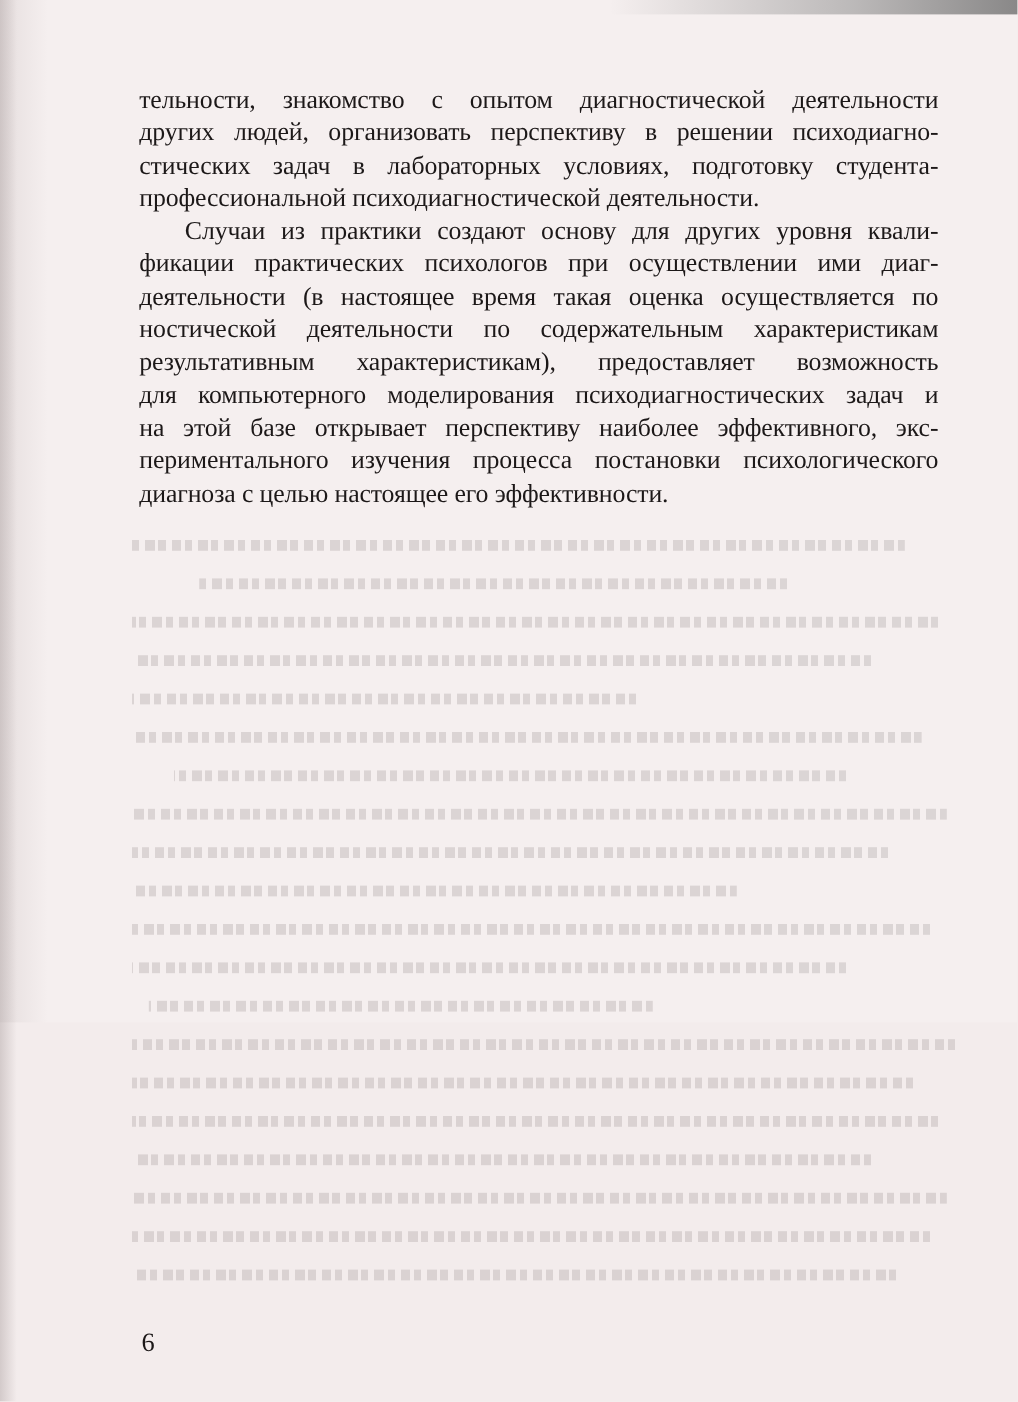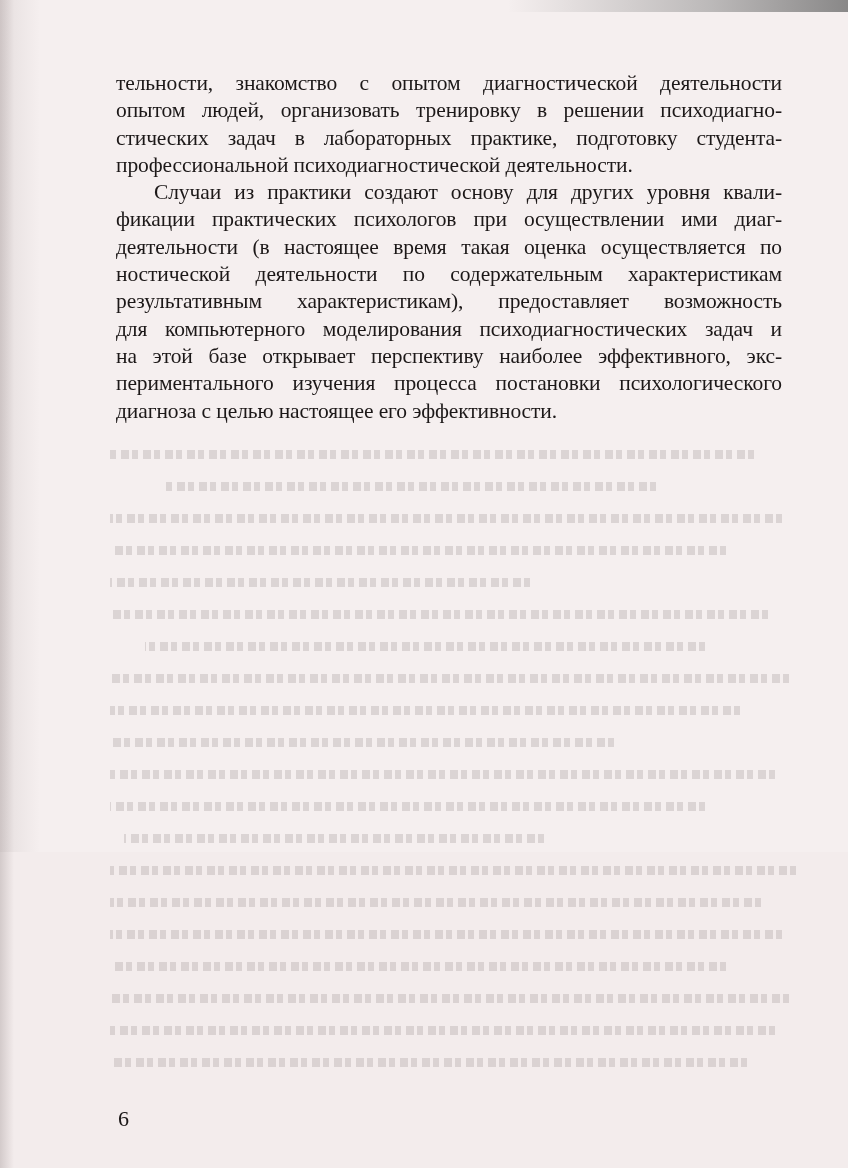--- a/index.html
+++ b/index.html
@@ -106,22 +106,22 @@
     <div style="width:96%"></div>
       <div style="width:88%"></div>
       <div style="width:97%"></div>
     <div style="width:95%"></div>
       <div style="width:91%"></div>
   </div>
 
   <div class="text-block">
     <p>
       <span class="line">тельности, знакомство с опытом диагностической деятельности</span>
-      <span class="line">опытом людей, организовать тренировку в решении психодиагно-</span>
-      <span class="line">стических задач в лабораторных практике, подготовку студента-</span>
+      <span class="line">других людей, организовать перспективу в решении психодиагно-</span>
+      <span class="line">стических задач в лабораторных условиях, подготовку студента-</span>
       <span class="line last">профессиональной психодиагностической деятельности.</span>
     </p>
     <p>
       <span class="line" style="padding-left:38px">Случаи из практики создают основу для других уровня квали-</span>
       <span class="line">фикации практических психологов при осуществлении ими диаг-</span>
       <span class="line">деятельности (в настоящее время такая оценка осуществляется по</span>
       <span class="line">ностической деятельности по содержательным характеристикам</span>
       <span class="line">результативным характеристикам), предоставляет возможность</span>
       <span class="line">для компьютерного моделирования психодиагностических задач и</span>
       <span class="line">на этой базе открывает перспективу наиболее эффективного, экс-</span>

